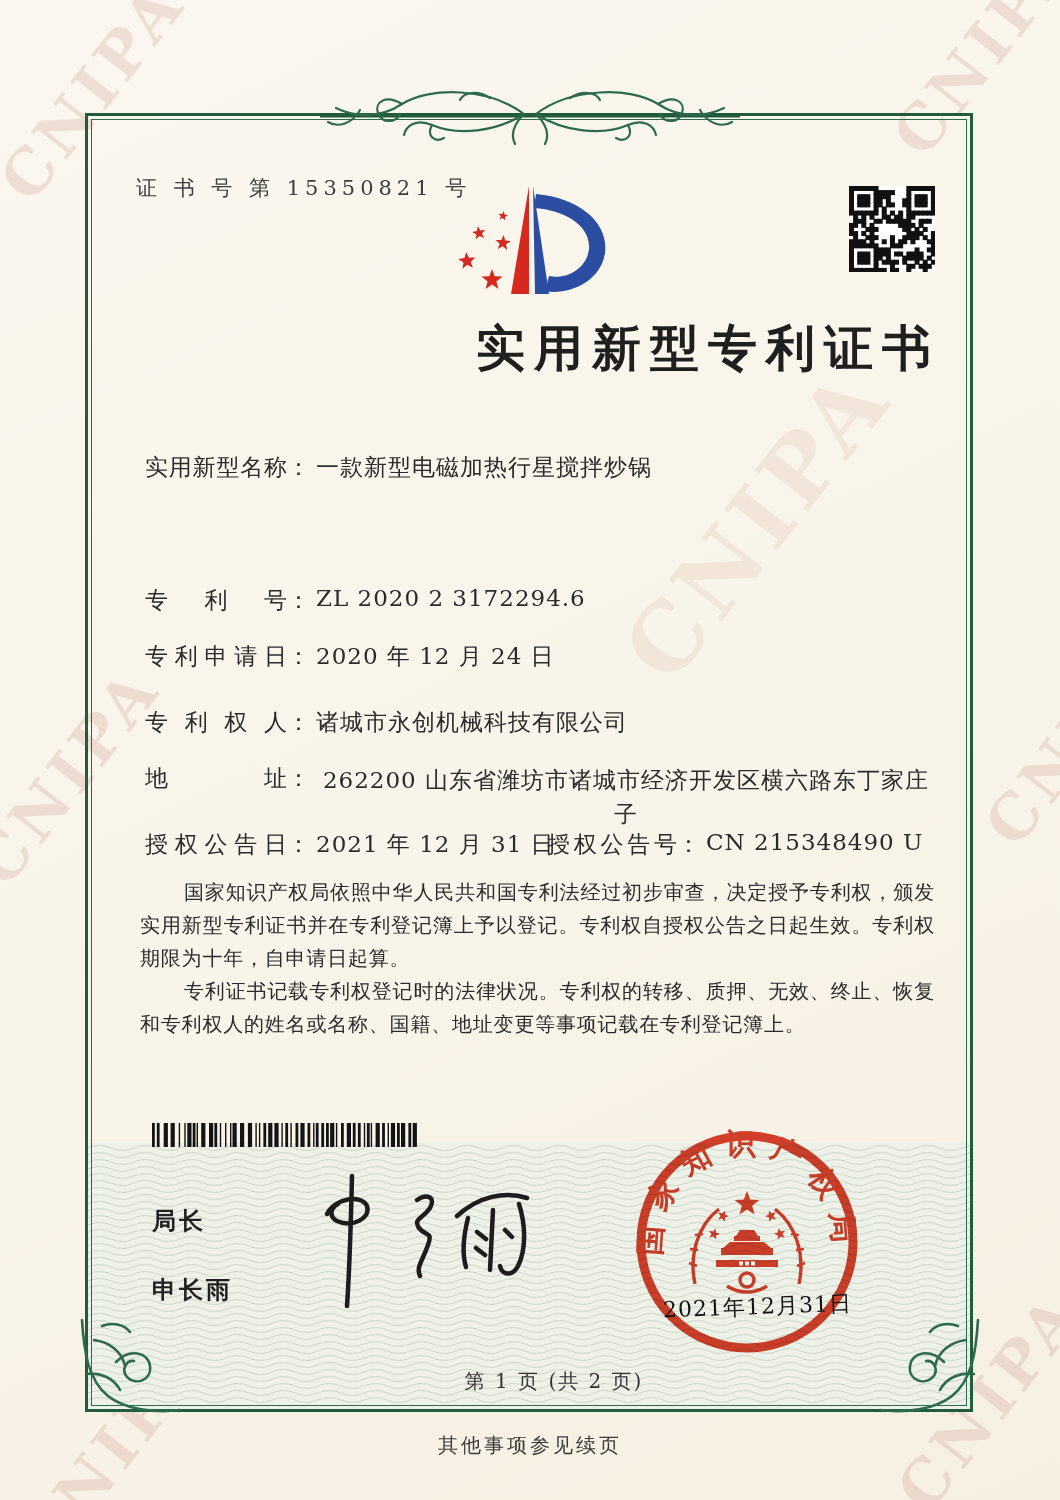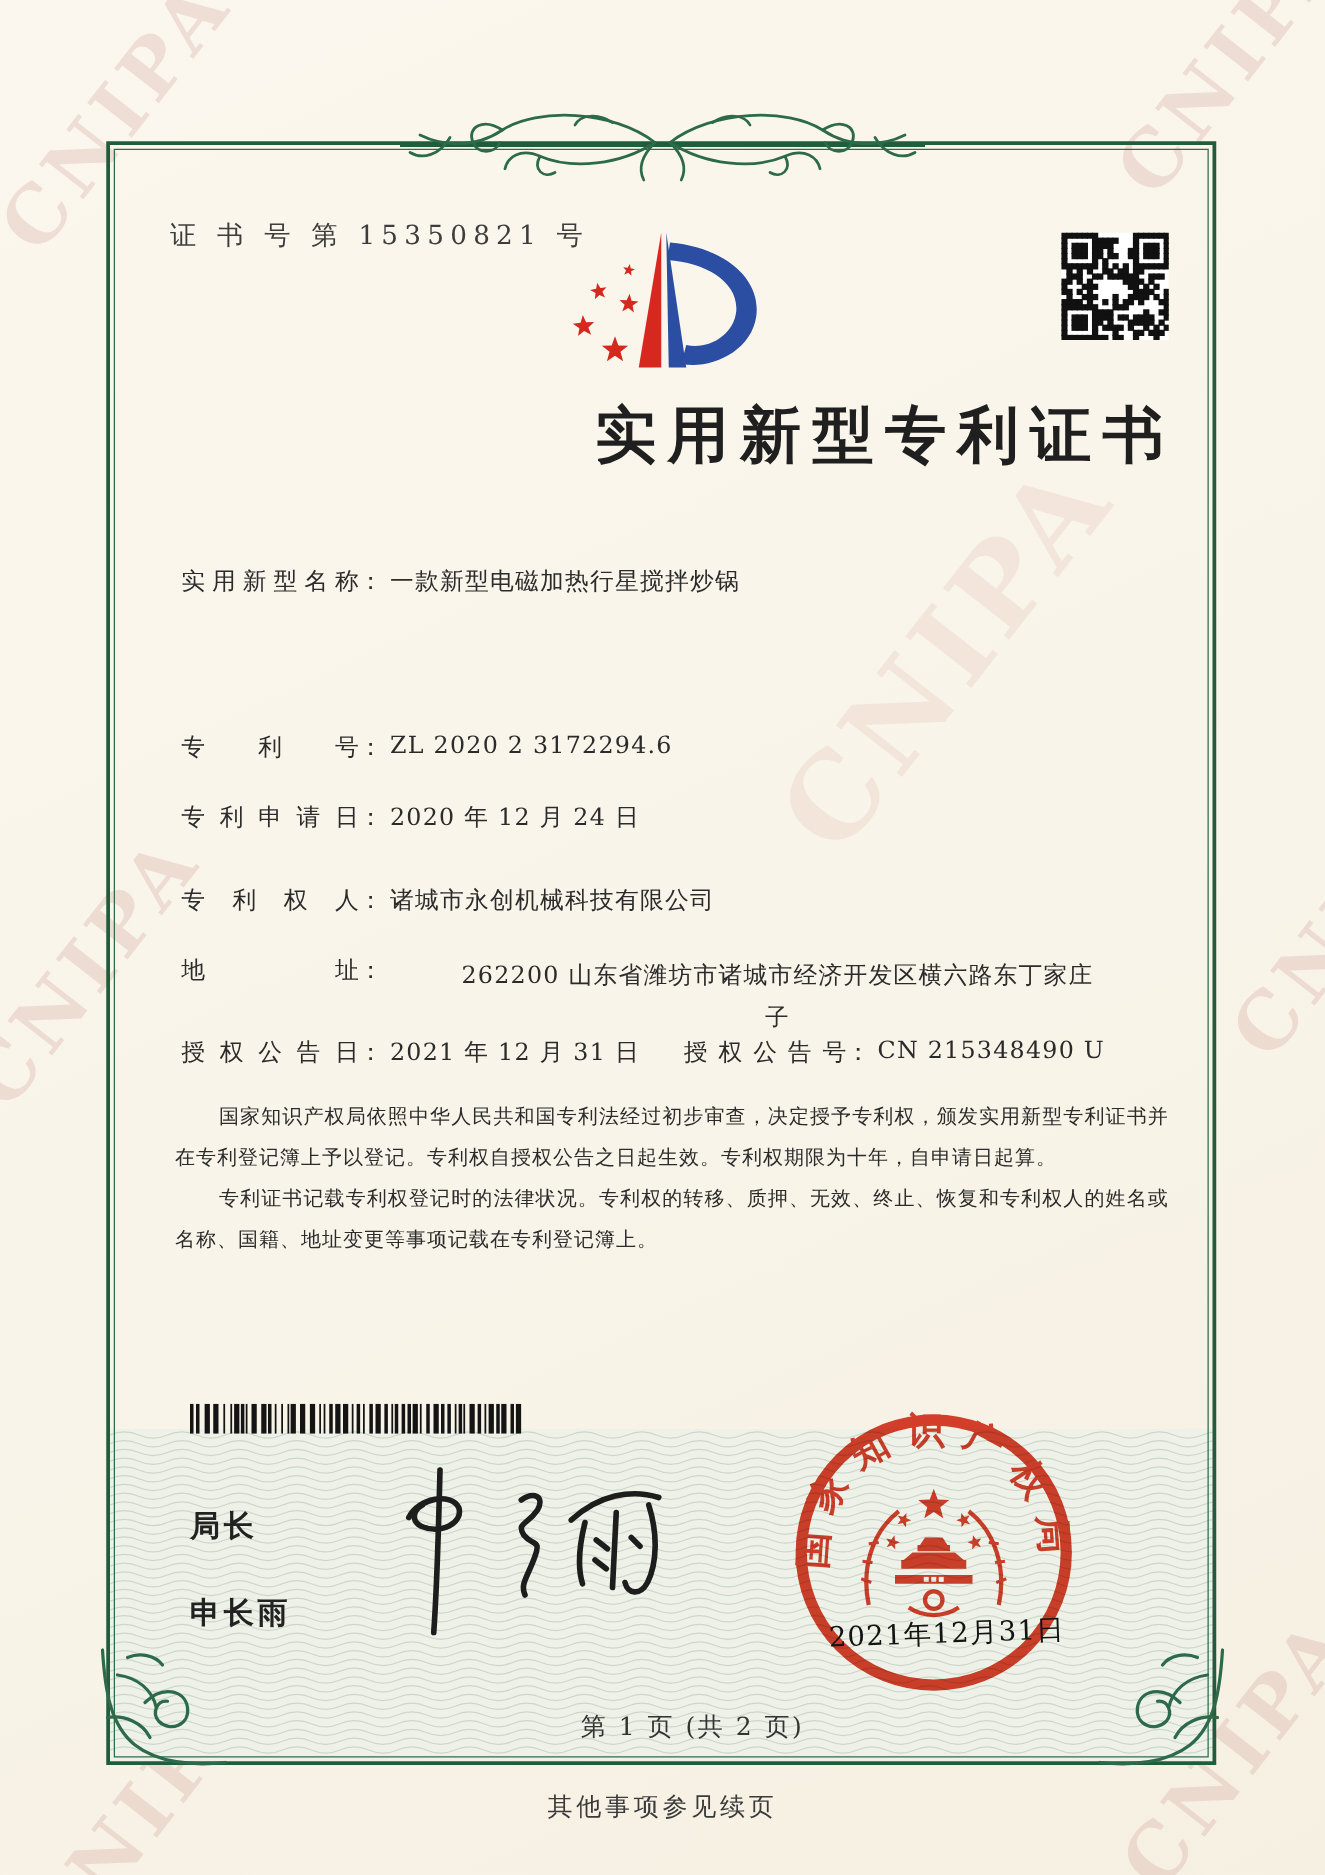--- a/index.html
+++ b/index.html
@@ -33,34 +33,34 @@
   .cert-no{
     left:136px; top:174px; font-size:21px; letter-spacing:5px; color:#3d3d3d; z-index:4;
   }
   .logo{left:443px; top:170px; z-index:4;}
   .qr{left:849px; top:186px; z-index:4;}
   .doc-title{
     left:0; top:316px; width:940px; text-align:right; z-index:4;
     font-size:49px; font-weight:bold; letter-spacing:9px; color:#1f1f1f;
   }
   
-  .row{left:145px; width:800px; font-size:19px; z-index:4; color:#2b2b2b;}
+  .row{left:145px; width:800px; font-size:23px; z-index:4; color:#2b2b2b;}
   .lbl{
     display:inline-block; width:142px; text-align:justify; text-align-last:justify;
     vertical-align:top;
   }
   .colon{display:inline-block; vertical-align:top;}
   .val{display:inline-block; vertical-align:top; margin-left:6px; letter-spacing:1px;}
   .addr-lines{display:inline-block; vertical-align:top; margin-left:6px; width:620px; letter-spacing:1px; line-height:34px;text-align:center;}
   .grant-col2{position:absolute; left:402px; top:0; white-space:nowrap;}
   .grant-col2 .lbl{width:130px;}
   
   .body-text{
     left:140px; top:876px; width:795px; z-index:4;
-    font-size:16px; line-height:33px; letter-spacing:.8px; text-align:justify;
+    font-size:20px; line-height:33px; letter-spacing:.8px; text-align:justify;
   }
   .body-text p{margin:0; text-indent:2.2em;}
   
   .barcode{left:152px; top:1123px; z-index:4;}
   
   .signer-title{left:152px; top:1205px; font-family:"DejaVu Sans","Liberation Sans",sans-serif;
     font-weight:600; font-size:24px; letter-spacing:3px; color:#222; z-index:4;}
   .signer-name{left:152px; top:1274px; font-family:"DejaVu Sans","Liberation Sans",sans-serif;
     font-weight:600; font-size:24px; letter-spacing:3px; color:#222; z-index:4;}
   .signature{left:305px; top:1168px; z-index:4;}

